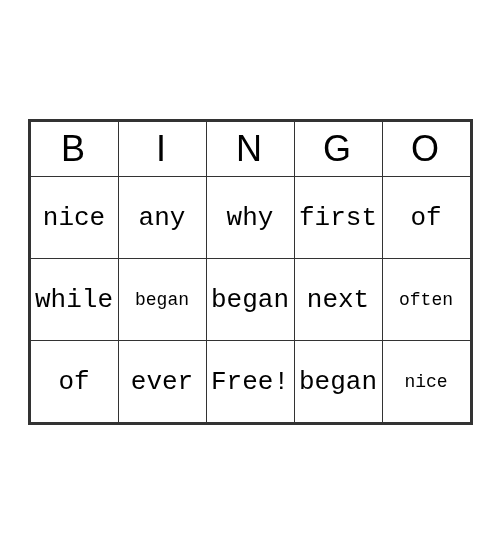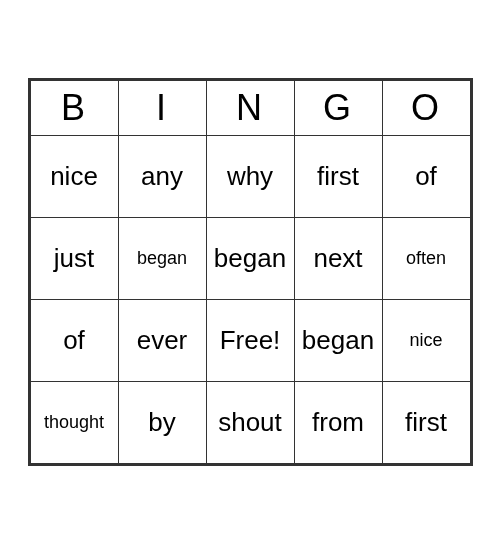--- a/index.html
+++ b/index.html
@@ -39,20 +39,21 @@
       height: 55px;
       font-size: 36px;
       font-weight: normal;
       letter-spacing: 2px;
     }
 
     .bingo-table td {
       width: 88px;
       height: 82px;
       font-size: 26px;
+      font-family: Liberation Mono, monospace;
     }
 
     .cell-small {
       font-size: 18px !important;
     }
 
     .cell-free {
       font-size: 26px;
     }
   </style>
@@ -72,35 +73,28 @@
     </thead>
     <tbody>
       <tr>
         <td>nice</td>
         <td>any</td>
         <td>why</td>
         <td>first</td>
         <td>of</td>
       </tr>
       <tr>
-        <td>just</td>
+        <td>while</td>
         <td class="cell-small">began</td>
         <td>began</td>
         <td>next</td>
         <td class="cell-small">often</td>
       </tr>
       <tr>
         <td>of</td>
         <td>ever</td>
         <td class="cell-free">Free!</td>
         <td>began</td>
         <td class="cell-small">nice</td>
       </tr>
-      <tr>
-        <td class="cell-small">thought</td>
-        <td>by</td>
-        <td>shout</td>
-        <td>from</td>
-        <td>first</td>
-      </tr>
     </tbody>
   </table>
 </div>
 
 </body></html>

